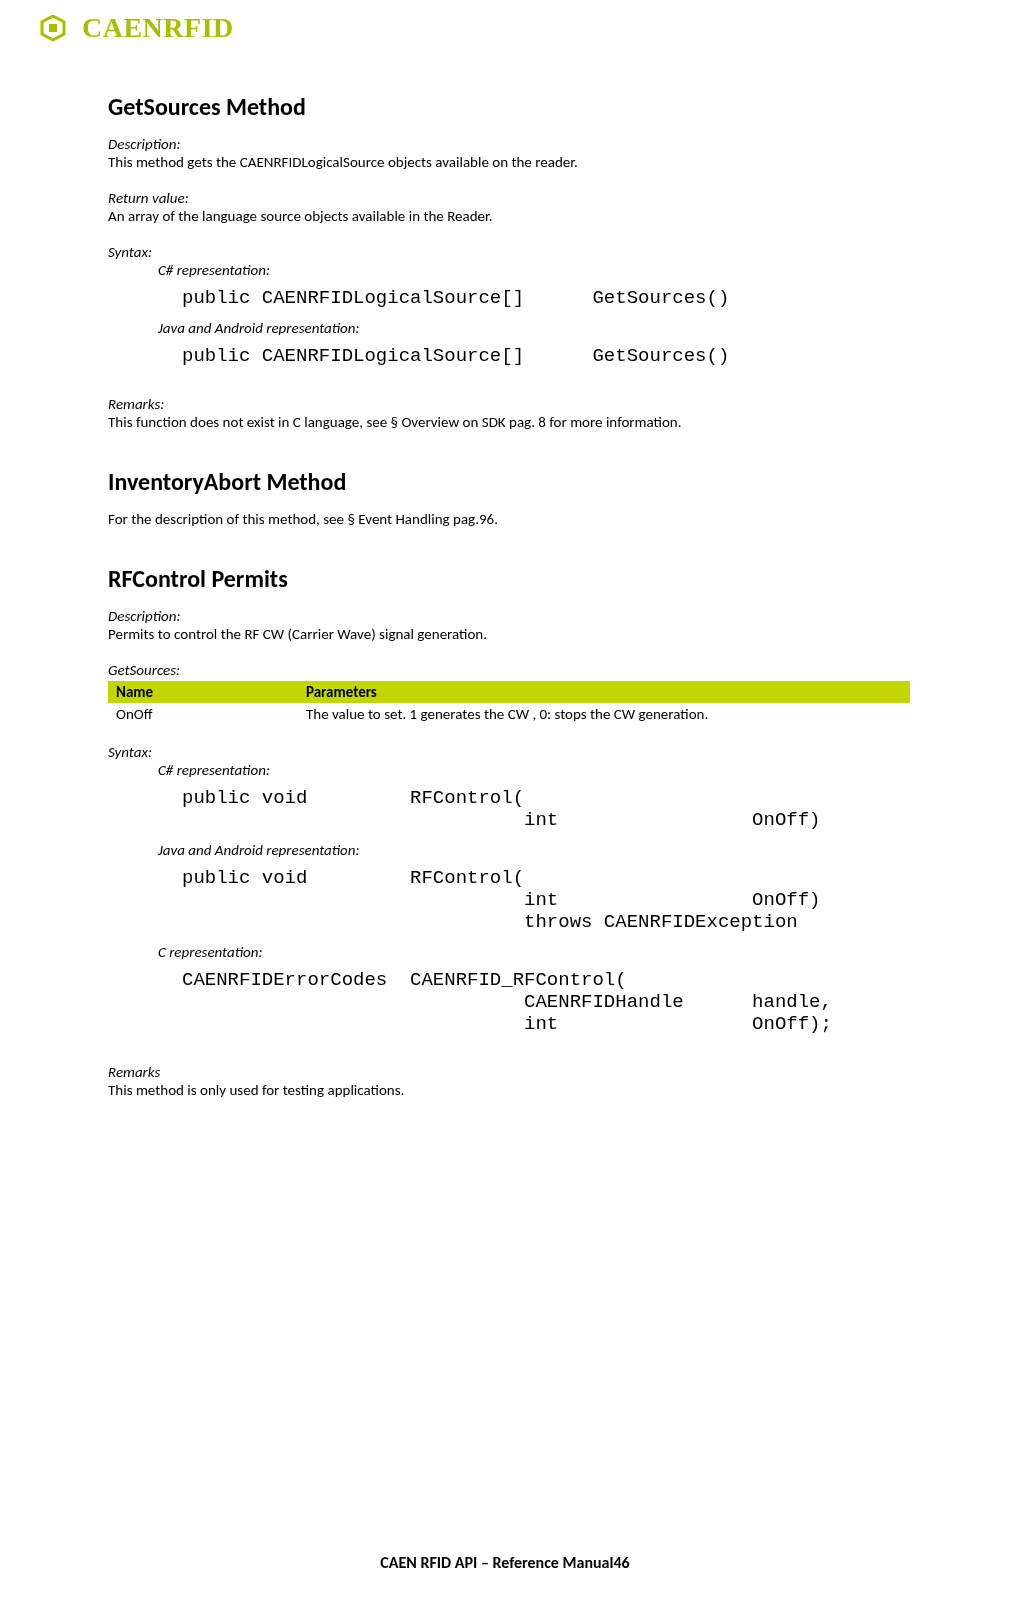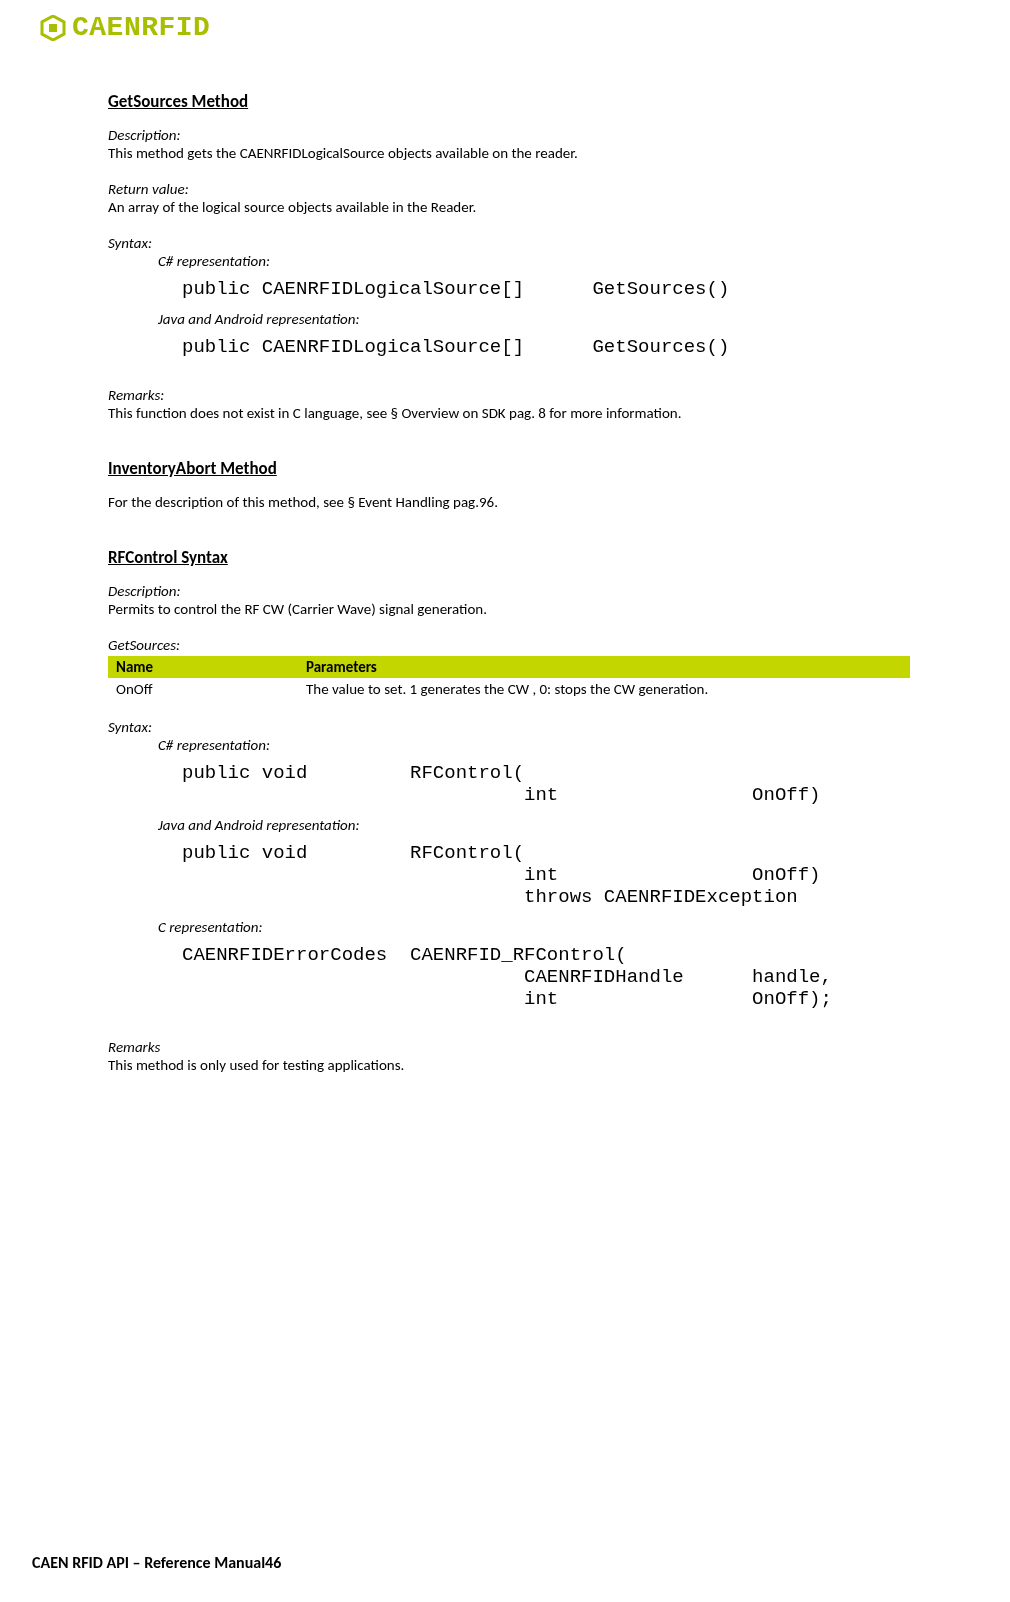--- a/index.html
+++ b/index.html
@@ -13,39 +13,38 @@
       position: relative;
       padding: 12px 40px 30px 40px;
     }
     .logo {
       color: #a9be00;
       font-weight: 900;
       font-size: 28px;
       letter-spacing: 0.5px;
       display: flex;
       align-items: center;
-      gap: 6px;
-      font-family: Liberation Mono, monospace;
+      gap: 16px;
+      font-family: Liberation Serif, serif;
     }
     .logo-icon {
       display: inline-block;
       width: 26px;
       height: 26px;
       position: relative;
     }
     .logo-icon svg { display: block; }
     .content {
       padding: 48px 0 0 68px;
       max-width: 870px;
     }
     h2 {
-      font-size: 17px;
+      font-size: 24px;
       font-weight: 700;
       margin-bottom: 14px;
-      text-decoration: underline;
     }
     .label-it {
       font-style: italic;
       font-weight: 400;
     }
     .body-text {
       margin-bottom: 18px;
     }
     .gap { height: 18px; }
     .indent1 { margin-left: 50px; }
@@ -68,24 +67,24 @@
       padding: 2px 8px;
     }
     table.params td {
       padding: 2px 8px;
     }
     table.params th:first-child,
     table.params td:first-child { width: 190px; }
     .footer {
       position: absolute;
       bottom: 30px;
-      left: 32px;
+      left: 40px;
       right: 40px;
       display: flex;
-      justify-content: flex-start;
+      justify-content: center;
       font-size: 16px;
       font-weight: 700;
     }
   </style>
 </head>
 <body>
 
 <div class="logo">
   <span class="logo-icon">
     <svg width="26" height="26" viewBox="0 0 26 26">
@@ -100,21 +99,21 @@
 
   <h2>GetSources Method</h2>
 
   <div class="body-text">
     <span class="label-it">Description:</span><br>
     <span>This method gets the CAENRFIDLogicalSource objects available on the reader.</span>
   </div>
 
   <div class="body-text">
     <span class="label-it">Return value:</span><br>
-    <span>An array of the logical source objects available in the Reader.</span>
+    <span>An array of the language source objects available in the Reader.</span>
   </div>
 
   <div>
     <span class="label-it">Syntax:</span>
   </div>
   <div class="indent1">
     <span class="label-it">C# representation:</span>
   </div>
   <pre class="code">public CAENRFIDLogicalSource[]      GetSources()</pre>
 
@@ -131,21 +130,21 @@
 
   <div class="gap"></div>
 
   <h2>InventoryAbort Method</h2>
   <div class="body-text">
     <span>For the description of this method, see § Event Handling pag.96.</span>
   </div>
 
   <div class="gap"></div>
 
-  <h2>RFControl Syntax</h2>
+  <h2>RFControl Permits</h2>
 
   <div class="body-text">
     <span class="label-it">Description:</span><br>
     <span>Permits to control the RF CW (Carrier Wave) signal generation.</span>
   </div>
 
   <div>
     <span class="label-it">GetSources:</span>
   </div>
   <table class="params">

